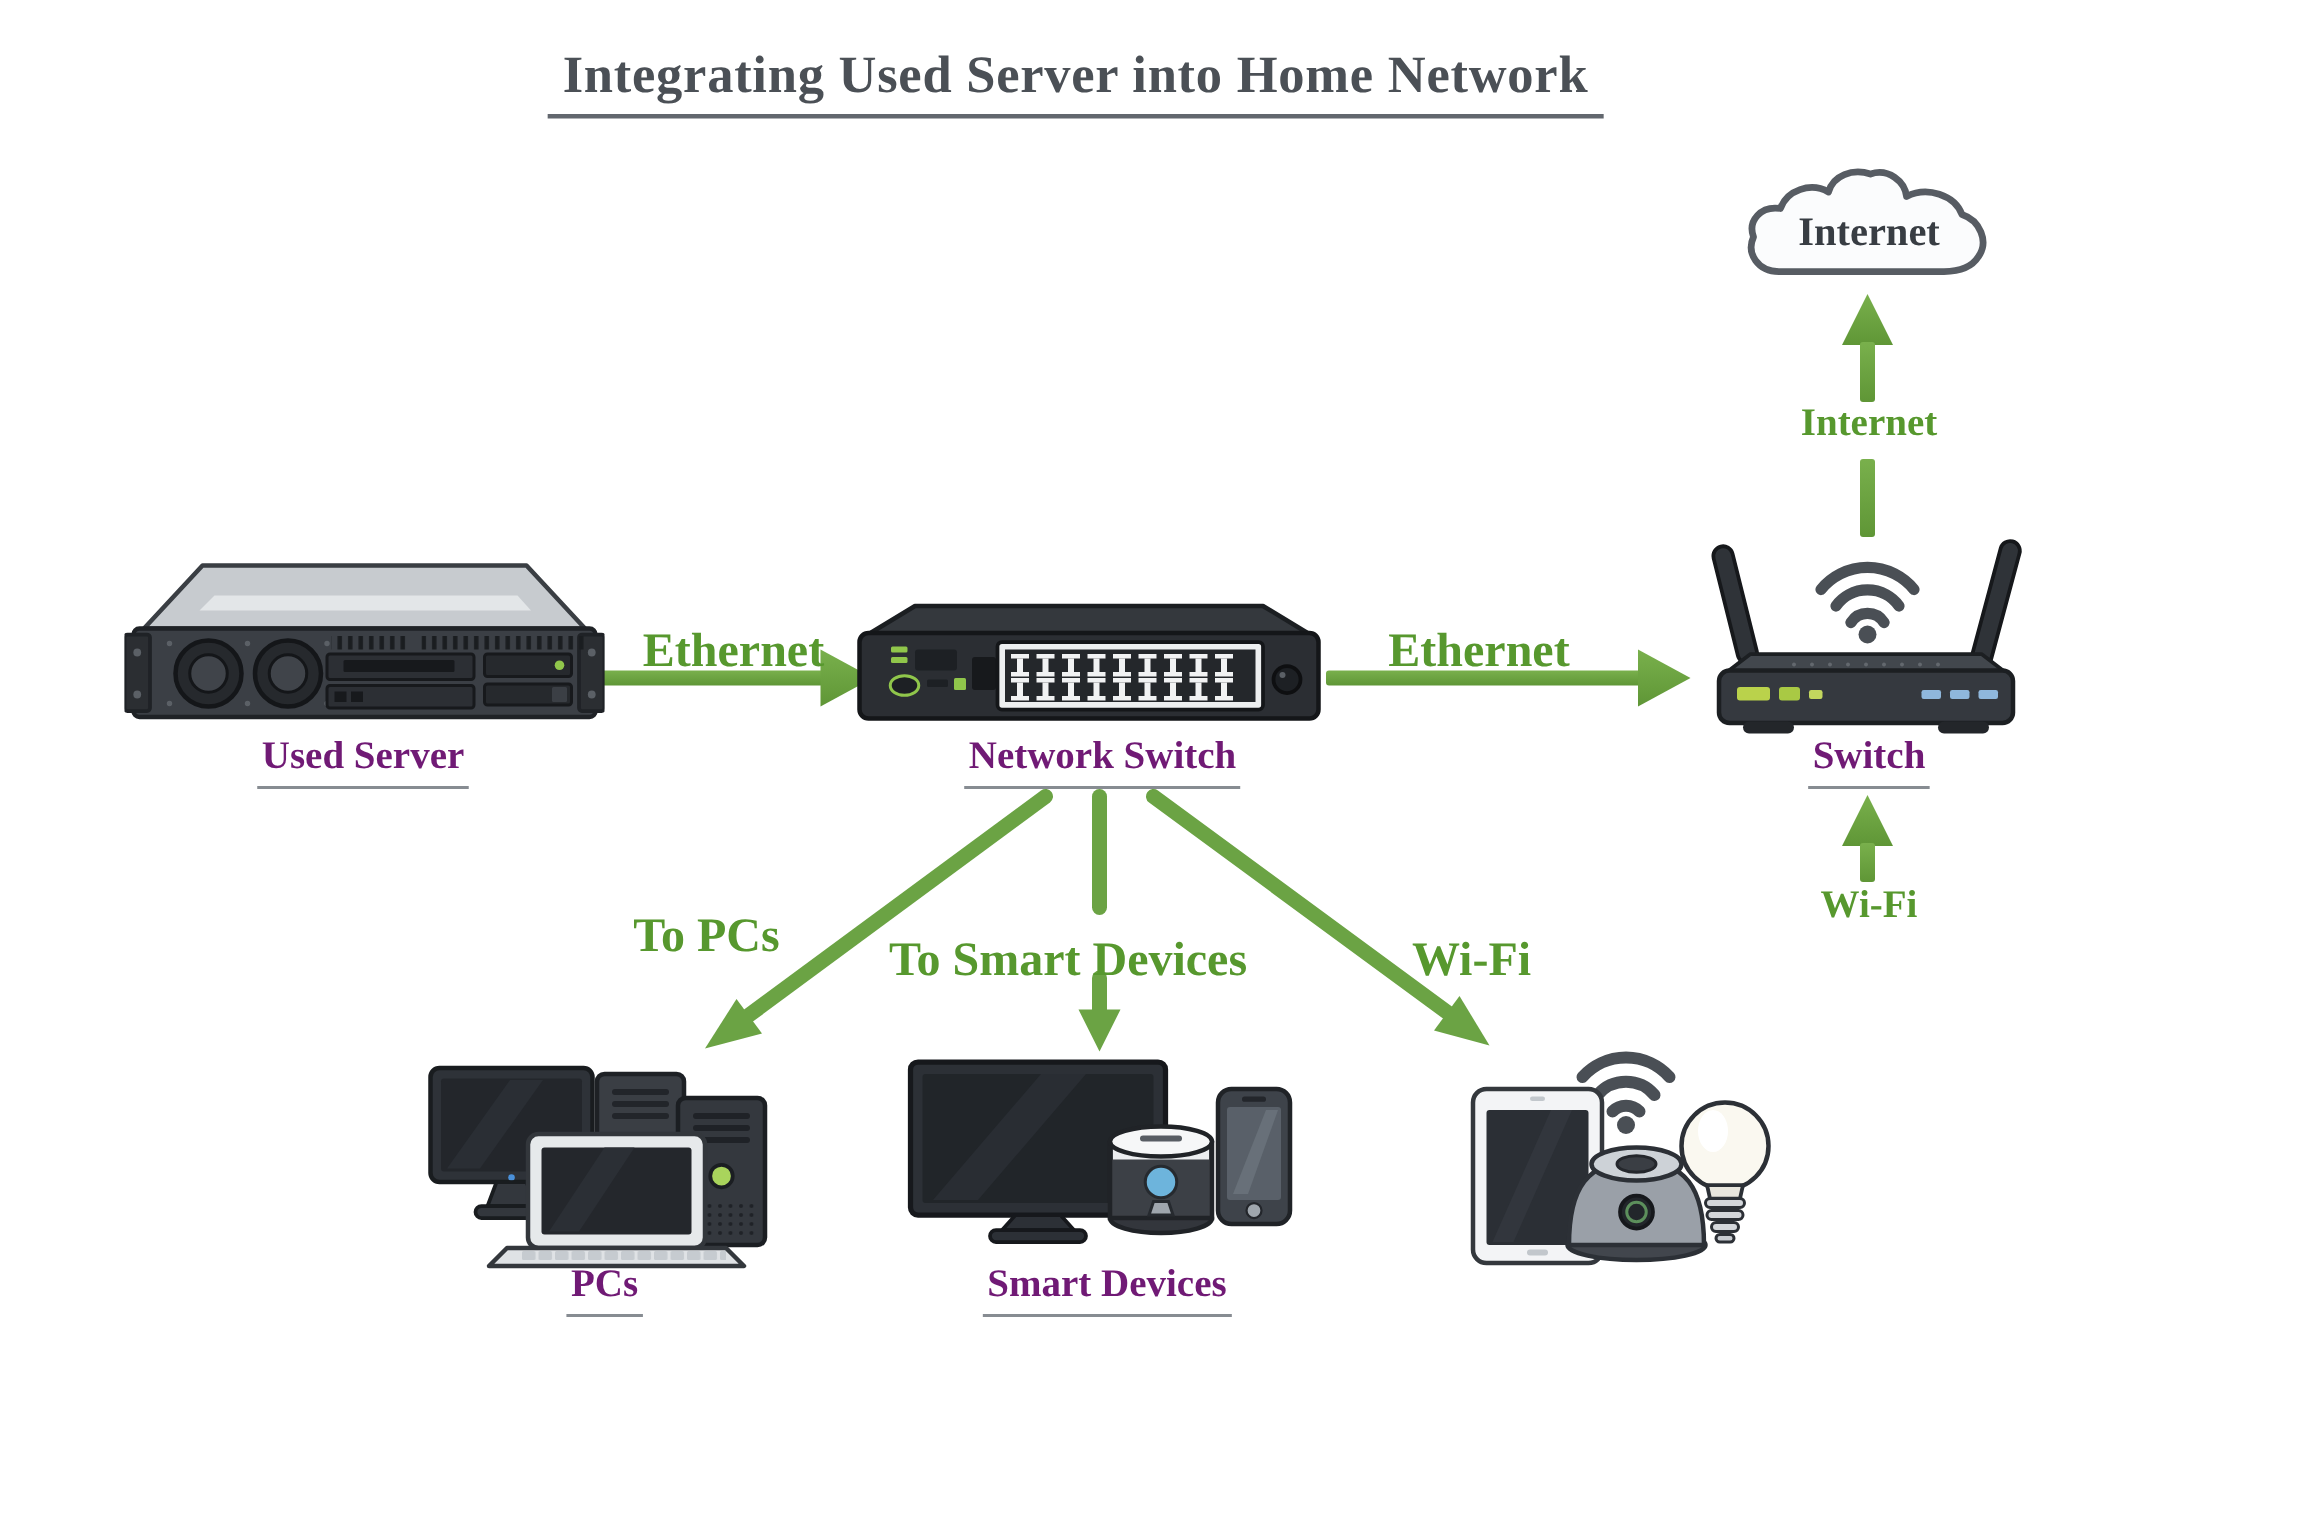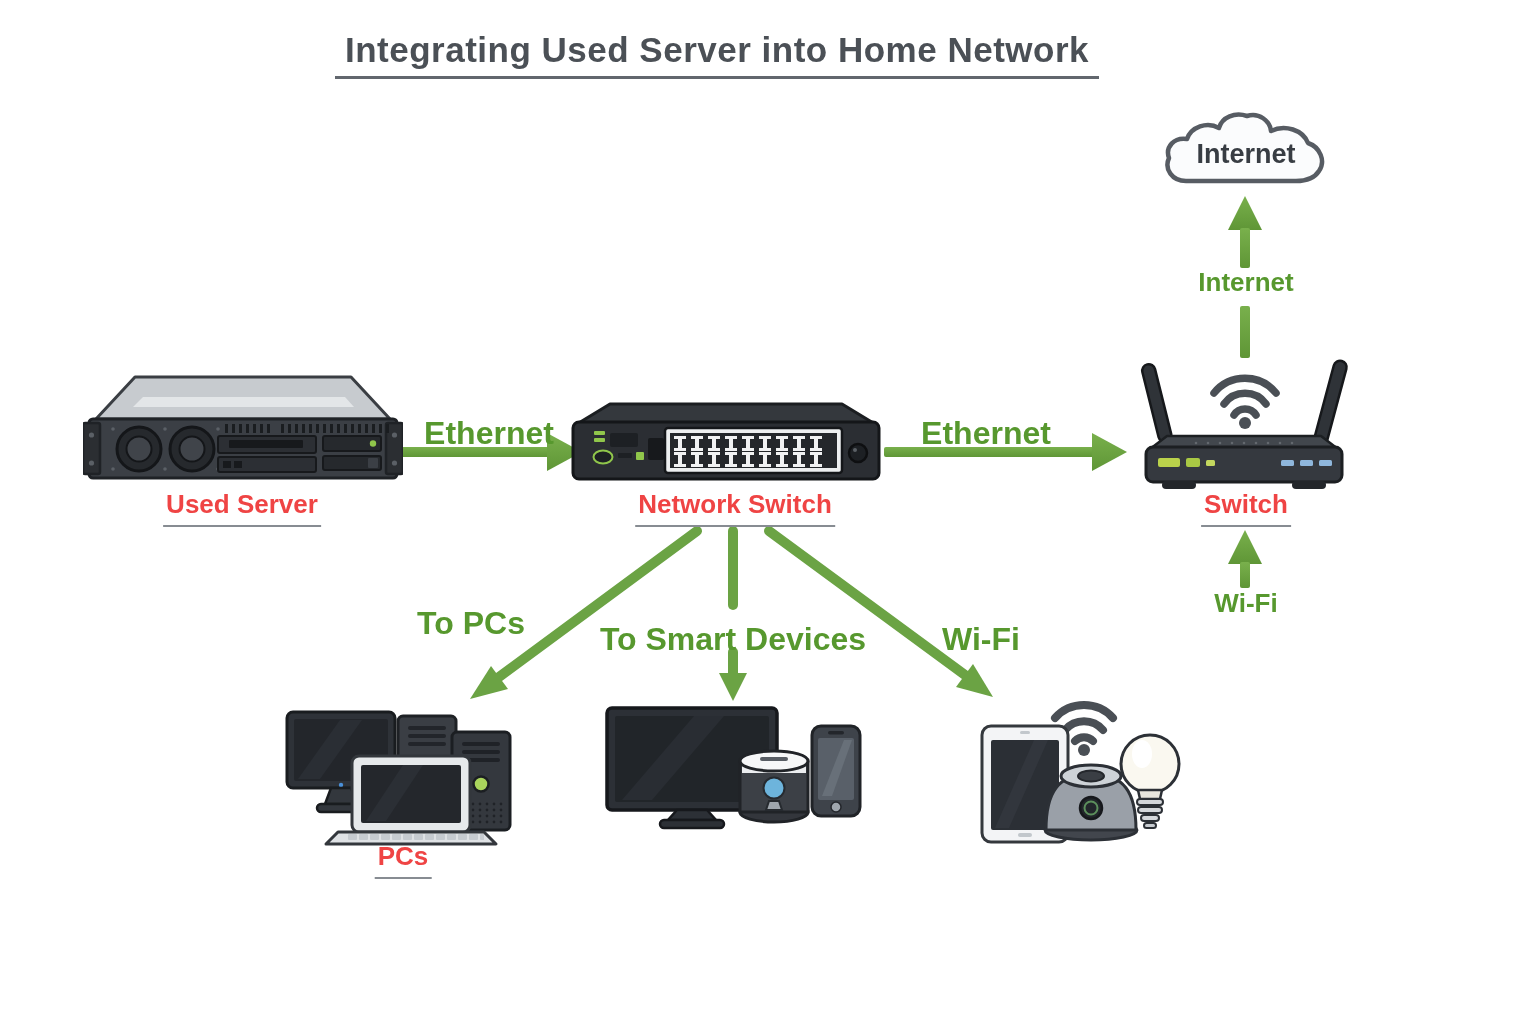--- a/index.html
+++ b/index.html
@@ -1,29 +1,29 @@
 <!DOCTYPE html>
 <html><head>
 <meta charset="utf-8">
 <style>
   html,body{margin:0;padding:0;background:#ffffff;}
   .canvas{
     position:relative;width:1536px;height:1016px;background:#ffffff;overflow:hidden;
-    font-family:Liberation Sans, sans-serif;
+    font-family:Liberation Serif, serif;
   }
   .layer{position:absolute;left:0;top:0;}
   .dev{position:absolute;}
   .title{
     position:absolute;left:717px;top:30px;transform:translateX(-50%);
     font-size:35px;font-weight:700;color:#4b5056;letter-spacing:0.5px;
     border-bottom:3px solid #62676e;padding:0 10px 6px;white-space:nowrap;
   }
   .nlabel{
     position:absolute;transform:translateX(-50%);
-    font-size:26px;font-weight:600;color:#ef4444;
+    font-size:26px;font-weight:600;color:#701a75;
     border-bottom:2px solid #878c92;padding:0 3px 5px;white-space:nowrap;
   }
   .clabel{
     position:absolute;transform:translateX(-50%);
     font-size:27px;font-weight:600;color:#383d43;white-space:nowrap;
   }
   .elabel{
     position:absolute;transform:translateX(-50%);
     font-size:32px;font-weight:600;color:#57982e;white-space:nowrap;
   }
@@ -264,20 +264,21 @@
       <polygon points="167,97 177,97 180,106 164,106" fill="#9fa6ad" stroke="#262a2f" stroke-width="2"></polygon>
     </g>
     <g>
       <rect x="210" y="22" width="48" height="90" rx="9" fill="#3e434a" stroke="#202327" stroke-width="3"></rect>
       <rect x="216" y="34" width="36" height="62" rx="2" fill="#596069"></rect>
       <polygon points="220,92 242,36 250,36 230,92" fill="#687079"></polygon>
       <rect x="226" y="27" width="16" height="3.5" rx="1.75" fill="#23262b"></rect>
       <circle cx="234" cy="103" r="5" fill="#9fa6ad" stroke="#23262b" stroke-width="1.5"></circle>
     </g>
   </svg>
+  <div class="nlabel" style="left:738px;top:841px">Smart Devices</div>
 
   <svg class="dev" style="left:972px;top:680px" width="215" height="168" viewBox="0 0 215 168">
     <g stroke="#4a4f55" stroke-width="8" fill="none" stroke-linecap="round">
       <path d="M 83 38 A 39 39 0 0 1 141 38"></path>
       <path d="M 93 50 A 25 25 0 0 1 131 50"></path>
       <path d="M 103 61 A 12.5 12.5 0 0 1 121 61"></path>
       <circle cx="112" cy="70" r="6" fill="#4a4f55" stroke="none"></circle>
     </g>
     <g>
       <rect x="10" y="46" width="86" height="116" rx="9" fill="#f3f4f6" stroke="#34383d" stroke-width="3"></rect>
@@ -303,16 +304,16 @@
       <circle cx="119" cy="128" r="11" fill="#22262b" stroke="#16181c" stroke-width="2.5"></circle>
       <circle cx="119" cy="128" r="6.5" fill="none" stroke="#5c8f5c" stroke-width="2"></circle>
     </g>
   </svg>
 
   <div class="elabel" style="left:489px;top:415px">Ethernet</div>
   <div class="elabel" style="left:986px;top:415px">Ethernet</div>
   <div class="elabel lg" style="left:1246px;top:267px">Internet</div>
   <div class="elabel lg" style="left:1246px;top:588px">Wi-Fi</div>
   <div class="elabel" style="left:471px;top:605px">To PCs</div>
-  <div class="elabel" style="left:733px;top:621px">To Smart Devices</div>
+  <div class="elabel" style="left:712px;top:621px">To Smart Devices</div>
   <div class="elabel" style="left:981px;top:621px">Wi-Fi</div>
 
 </div>
 
 </body></html>

